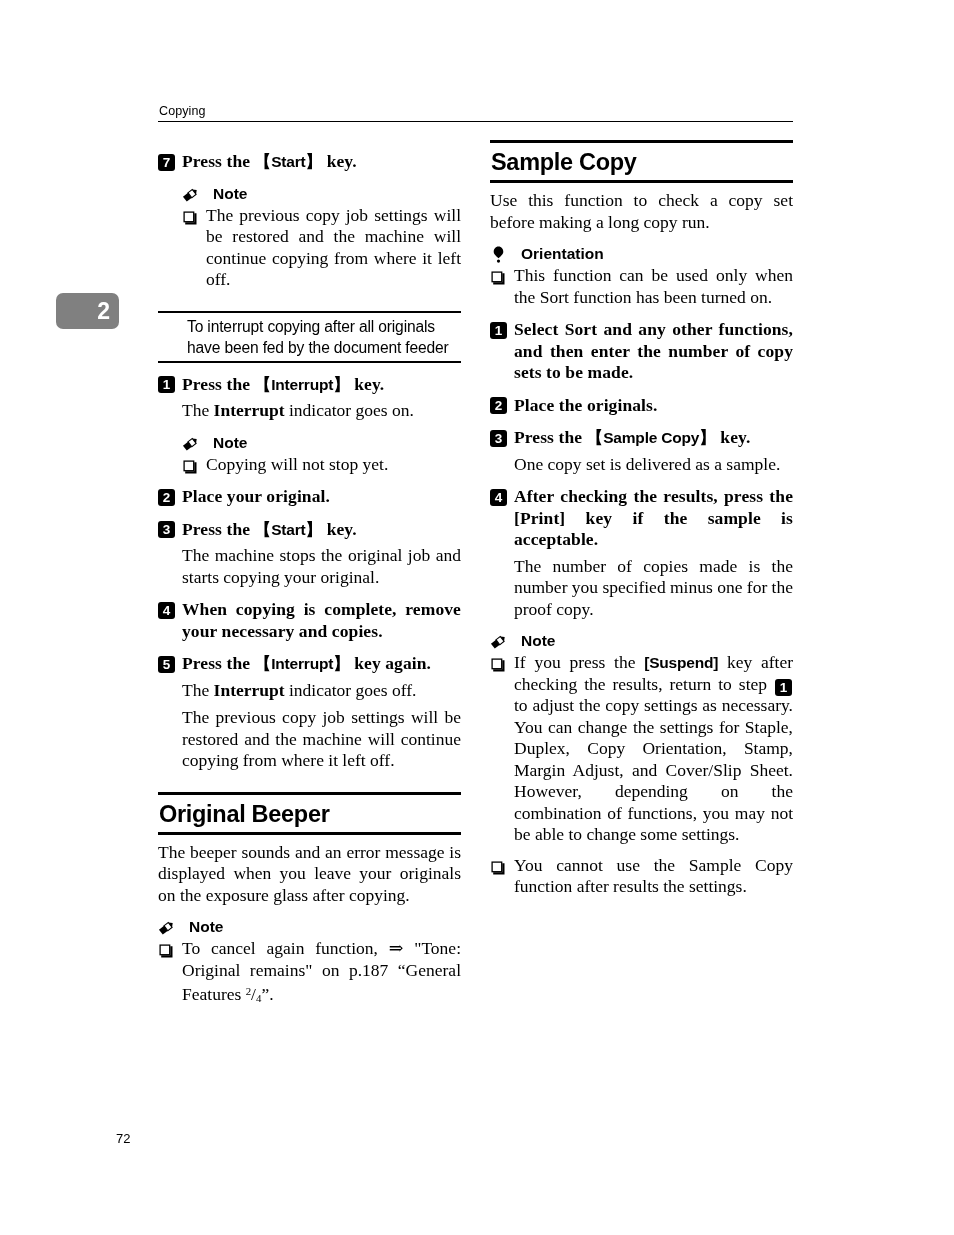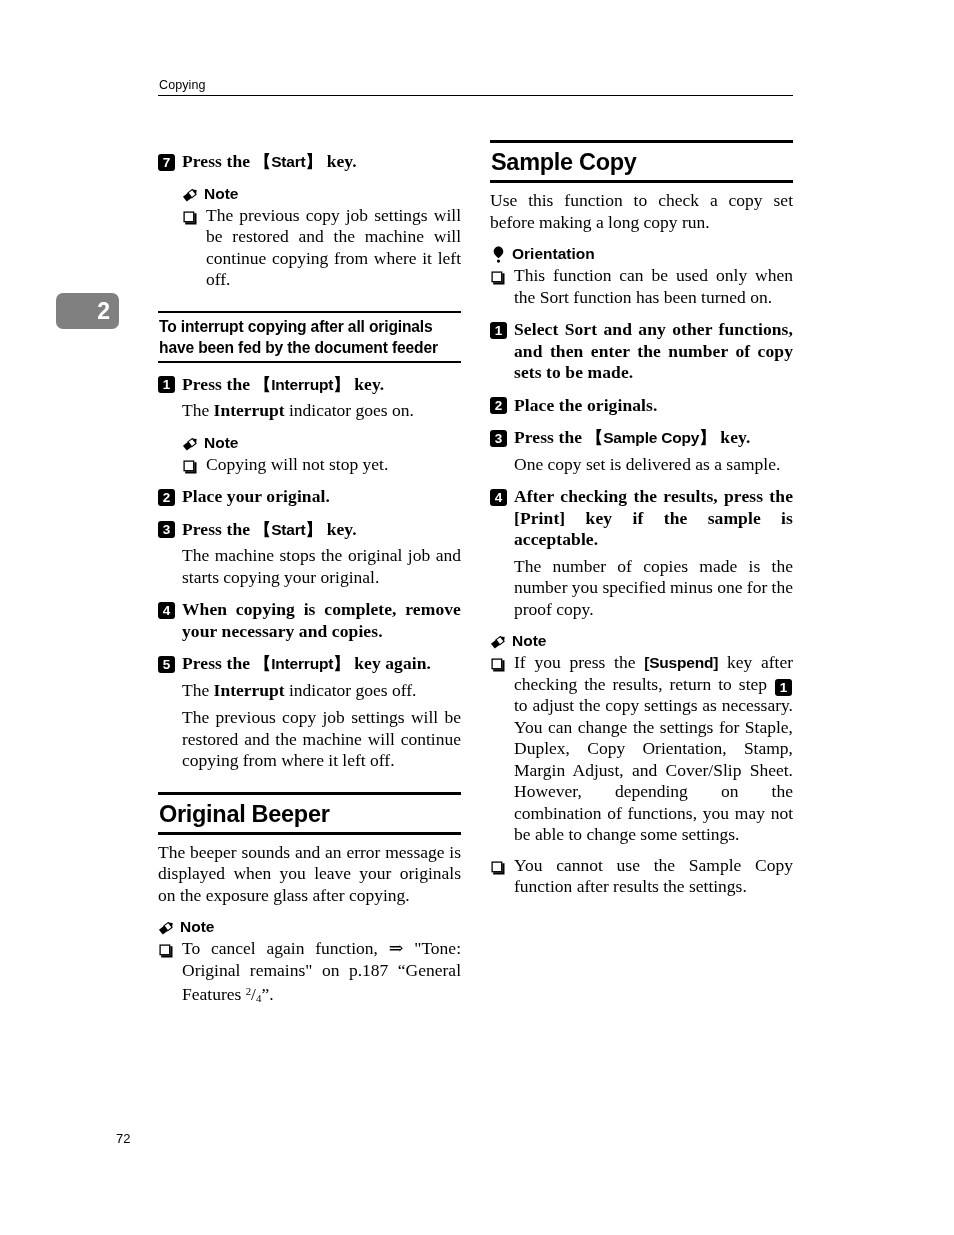--- a/index.html
+++ b/index.html
@@ -20,21 +20,21 @@
     position: absolute;
     left: 0; top: 0;
     width: 954px;
     height: 1235px;
   }
 
   
   .run-head {
     position: absolute;
     left: 158px;
-    top: 78px;
+    top: 104px;
     width: 635px;
   }
   .run-head-text {
     font-family: "Liberation Sans", "DejaVu Sans", sans-serif;
     font-size: 12.5px;
     letter-spacing: 0.1px;
     color: #000;
     line-height: 15px;
     padding-left: 1px;
   }
@@ -100,25 +100,26 @@
     margin-top: 20px;
     margin-bottom: 8px;
     width: 303px;
   }
   .sub-head .rule {
     border-bottom: 2.6px solid #000;
     width: 303px;
   }
   .sub-head .sub-title {
     font-family: "Liberation Sans", "DejaVu Sans", sans-serif;
-    font-weight: bold;
+    font-weight: normal;
     font-size: 15.6px;
     line-height: 21px;
     letter-spacing: -0.15px;
     padding: 3px 0 3px 1px;
+    margin-left: 28px;
   }
 
   
   .step {
     position: relative;
     margin-top: 11px;
     padding-left: 24px;
     font-weight: bold;
     font-size: 17.5px;
     line-height: 21.5px;
@@ -163,21 +164,21 @@
 
   
   .tag-label {
     margin-top: 11px;
     font-family: "Liberation Sans", "DejaVu Sans", sans-serif;
     font-weight: bold;
     font-size: 15.5px;
     line-height: 19px;
     display: flex;
     align-items: flex-end;
-    gap: 5px;
+    gap: 14px;
   }
   .tag-label.indent { margin-left: 24px; }
   .tag-icon {
     display: inline-block;
     width: 17px;
     height: 17px;
     position: relative;
     flex: 0 0 17px;
   }
   

